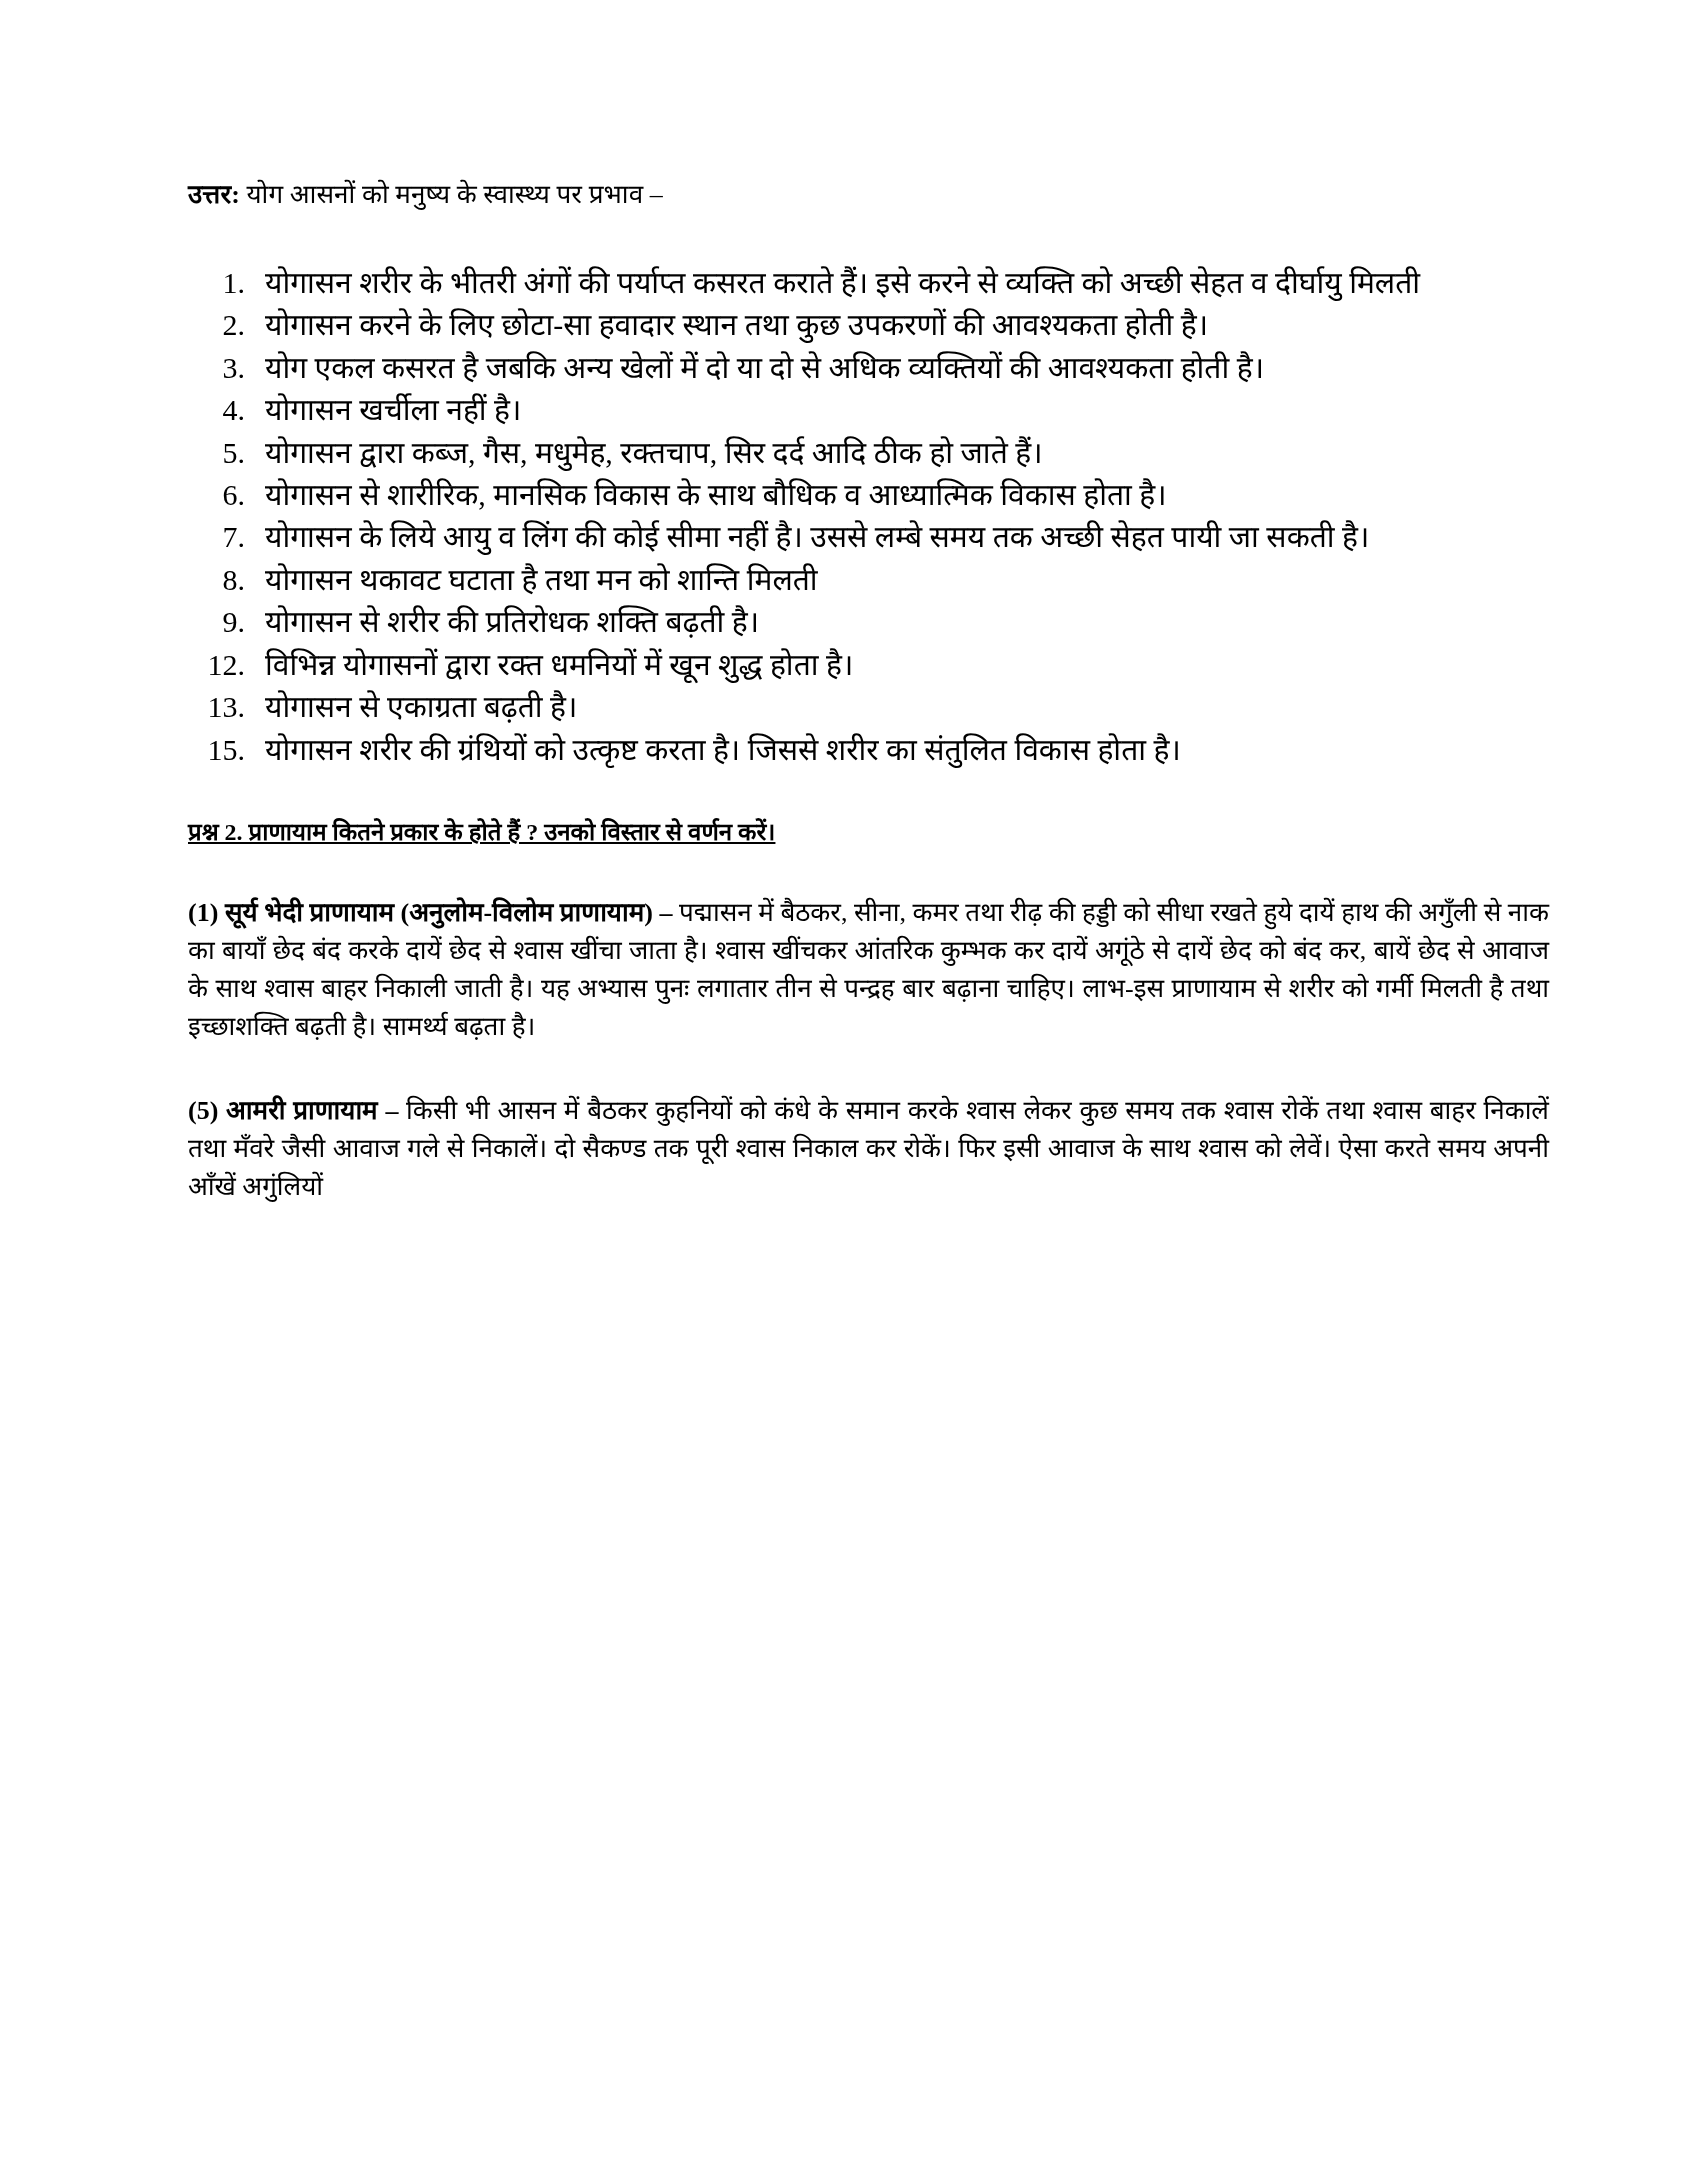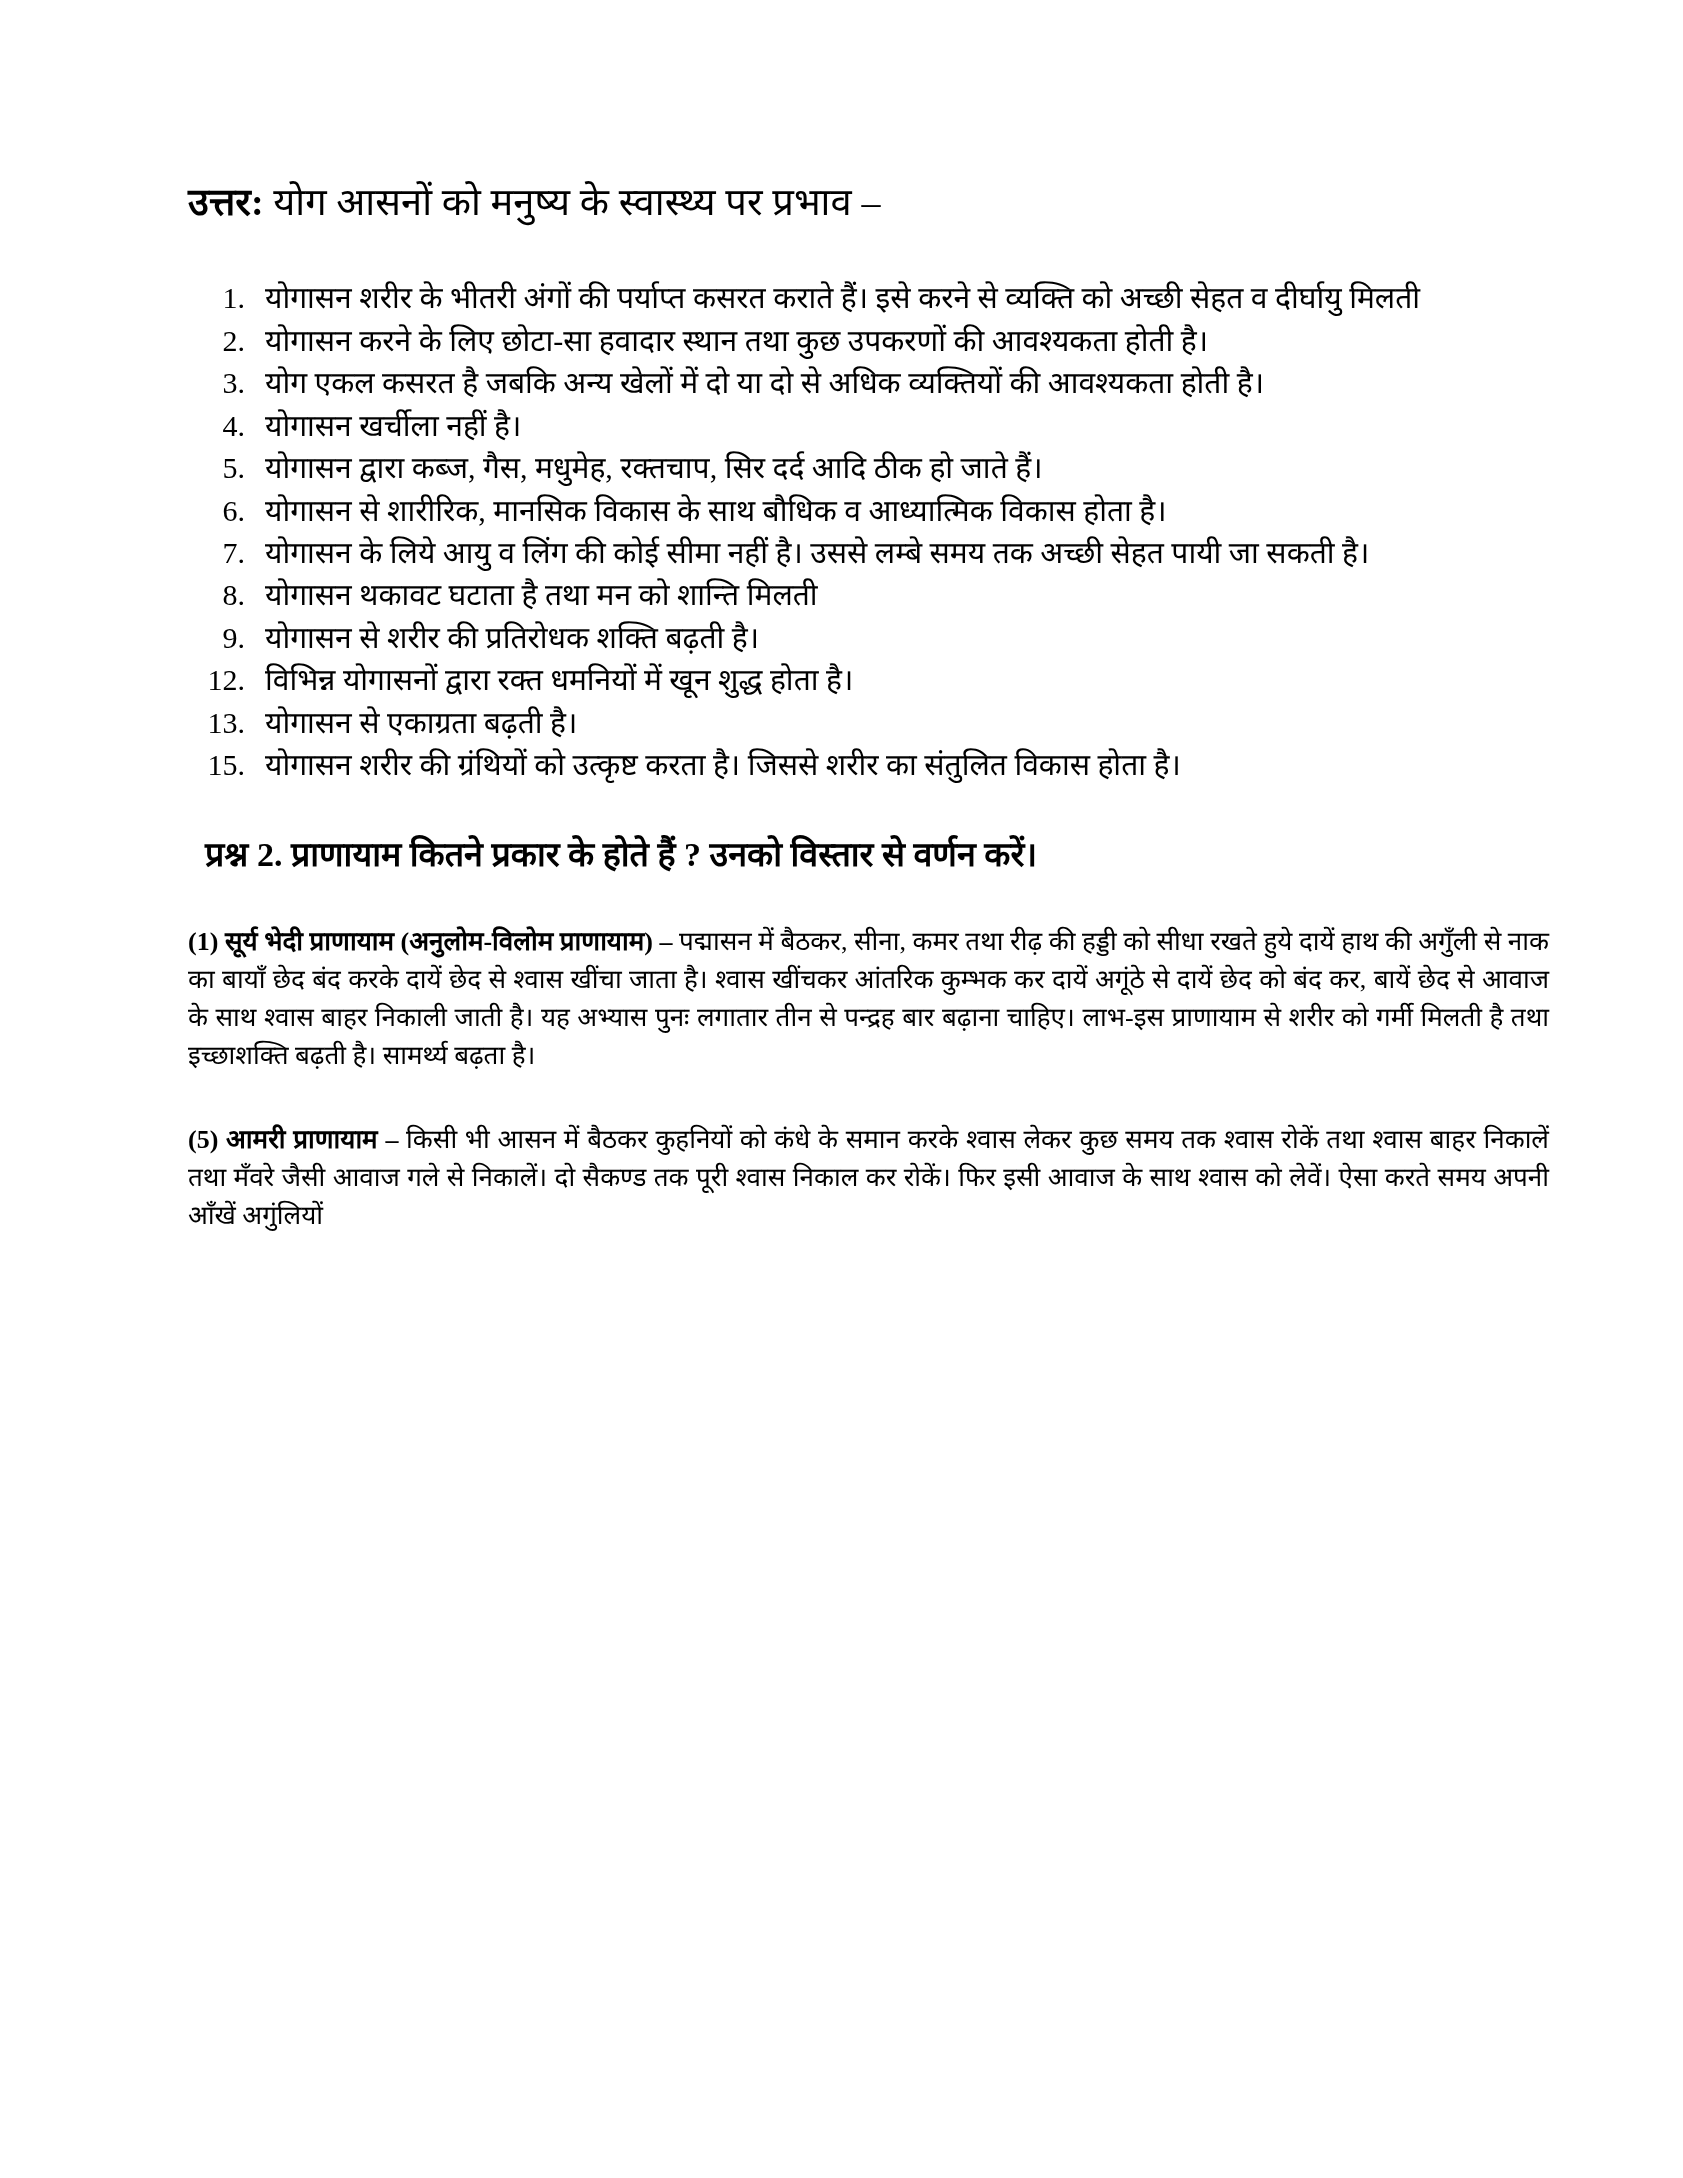--- a/index.html
+++ b/index.html
@@ -19,21 +19,21 @@
   }
 
   #content {
     position: absolute;
     left: 188px;
     top: 178px;
     width: 1361px;
   }
 
   .ans-para {
-    font-size: 38px;
+    font-size: 26px;
     line-height: 1.30;
     margin: 0 0 0 0;
     letter-spacing: 0.1px;
   }
 
   .ans-label {
     font-weight: bold;
   }
 
   
@@ -60,24 +60,25 @@
     font-size: 30px;
     line-height: 1.315;
   }
 
   ol.yoga-list > li .txt {
     display: block;
   }
 
   
   .q-heading {
-    font-size: 34px;
+    font-size: 24px;
     font-weight: bold;
     line-height: 1.30;
-    margin: 48px 0 0 17px;
+    margin: 48px 0 0 0;
+    text-decoration: underline;
   }
 
   
   .ans2 {
     margin-top: 47px;
   }
 
   
   .pr-block {
     font-size: 26px;

